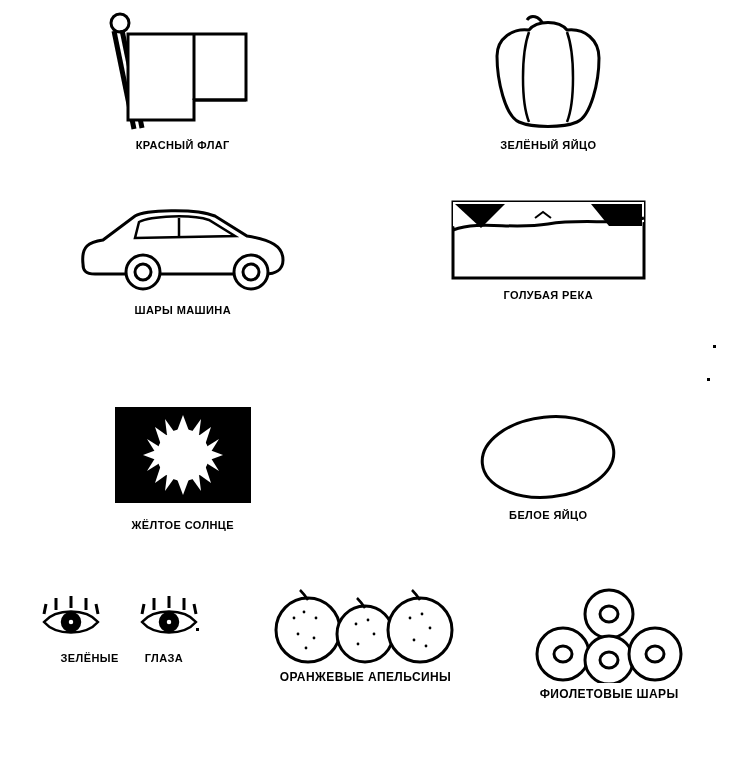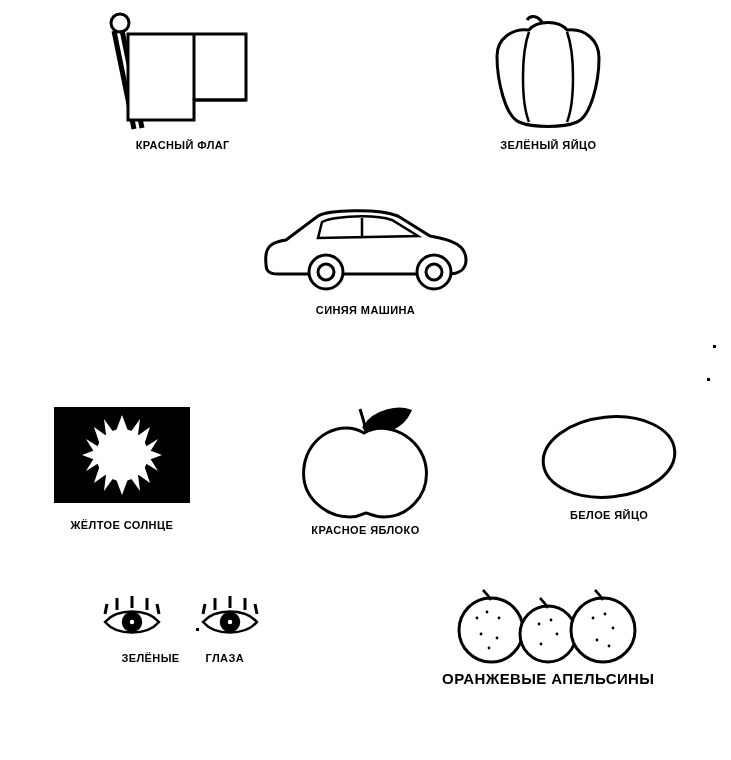--- a/index.html
+++ b/index.html
@@ -43,21 +43,21 @@
   .caption {
     font-size: 11px;
     font-weight: bold;
     letter-spacing: 0.4px;
     text-align: center;
     margin-top: 4px;
     white-space: nowrap;
     font-family: "Liberation Sans", sans-serif;
   }
   .caption-small {
-    font-size: 15px;
+    font-size: 12px;
   }
   .pair-captions {
     display: flex;
     justify-content: center;
     gap: 26px;
     margin-top: 4px;
   }
   .dot-speck {
     position: absolute;
     background: #000;
@@ -112,23 +112,36 @@
             <path d="M8 64 C6 46 14 42 28 40 L60 16 C70 10 120 8 140 16 L172 36 C196 40 208 46 208 60 C208 70 200 74 190 74 L20 74 C10 74 8 70 8 64 Z"></path>
             <path d="M64 22 C76 16 116 14 134 20 L160 36 L60 38 Z" stroke-width="2.5"></path>
             <path d="M104 18 L104 38" stroke-width="2.5"></path>
             <circle cx="68" cy="72" r="17"></circle>
             <circle cx="68" cy="72" r="8"></circle>
             <circle cx="176" cy="72" r="17"></circle>
             <circle cx="176" cy="72" r="8"></circle>
           </g>
         </svg>
       </div>
-      <div class="caption">СИНЯЯ МАШИНА</div>
-    </div>
-
+      <div class="caption">ШАРЫ МАШИНА</div>
+    </div>
+
+    <div class="cell">
+      <div class="art">
+        <svg width="195" height="85" viewBox="0 0 195 85">
+          <rect x="2" y="2" width="191" height="76" fill="#fff" stroke="#000" stroke-width="3"></rect>
+          <path d="M2 2 L193 2 L193 22 C150 30 110 22 80 30 C50 38 20 34 2 26 Z" fill="#fff"></path>
+          <path d="M4 4 L54 4 L30 28 Z" fill="#000"></path>
+          <path d="M140 4 L191 4 L191 26 L158 26 Z" fill="#000"></path>
+          <path d="M2 30 C30 20 60 30 97 24 C134 18 166 26 193 18" fill="none" stroke="#000" stroke-width="3"></path>
+          <path d="M84 18 L92 12 L100 18" fill="none" stroke="#000" stroke-width="2"></path>
+        </svg>
+      </div>
+      <div class="caption">ГОЛУБАЯ РЕКА</div>
+    </div>
 
 
   </div>
 
   <div class="row" style="top:405px;">
 
     <div class="cell">
       <div class="art">
         <svg width="140" height="110" viewBox="0 0 140 110">
           <rect x="2" y="2" width="136" height="96" fill="#000"></rect>
@@ -151,32 +164,20 @@
               <path d="M106 34 L90 44 L96 50 Z"></path>
               <path d="M34 66 L50 56 L44 50 Z"></path>
               <path d="M106 66 L90 56 L96 50 Z"></path>
             </g>
           </g>
         </svg>
       </div>
       <div class="caption">ЖЁЛТОЕ СОЛНЦЕ</div>
     </div>
 
-    <div class="cell">
-      <div class="art">
-        <svg width="150" height="115" viewBox="0 0 150 115">
-          <g fill="#fff" stroke="#000" stroke-width="3">
-            <path d="M76 26 C74 16 72 10 70 4"></path>
-            <path d="M74 22 C86 4 110 2 120 6 C112 24 92 30 76 26 Z" fill="#000" stroke="#000"></path>
-            <path d="M74 28 C52 14 18 30 14 62 C10 94 38 112 60 112 C70 112 74 108 76 108 C78 108 84 112 94 112 C116 112 140 92 136 62 C132 32 96 14 74 28 Z"></path>
-          </g>
-        </svg>
-      </div>
-      <div class="caption">КРАСНОЕ ЯБЛОКО</div>
-    </div>
 
     <div class="cell">
       <div class="art">
         <svg width="150" height="100" viewBox="0 0 150 100">
           <ellipse cx="75" cy="52" rx="66" ry="40" fill="#fff" stroke="#000" stroke-width="3" transform="rotate(-6 75 52)"></ellipse>
         </svg>
       </div>
       <div class="caption">БЕЛОЕ ЯЙЦО</div>
     </div>
 
@@ -243,20 +244,37 @@
               <circle cx="152" cy="26" r="1.4"></circle>
             <circle cx="160" cy="40" r="1.4"></circle>
               <circle cx="144" cy="52" r="1.4"></circle>
             <circle cx="156" cy="58" r="1.4"></circle>
           </g>
         </svg>
       </div>
       <div class="caption caption-small">ОРАНЖЕВЫЕ АПЕЛЬСИНЫ</div>
     </div>
 
+    <div class="cell">
+      <div class="art">
+        <svg width="165" height="95" viewBox="0 0 165 95">
+          <g fill="#fff" stroke="#000" stroke-width="3">
+            <circle cx="82" cy="26" r="24"></circle>
+            <circle cx="36" cy="66" r="26"></circle>
+            <circle cx="82" cy="72" r="24"></circle>
+            <circle cx="128" cy="66" r="26"></circle>
+            <ellipse cx="82" cy="26" rx="9" ry="8"></ellipse>
+            <ellipse cx="36" cy="66" rx="9" ry="8"></ellipse>
+            <ellipse cx="82" cy="72" rx="9" ry="8"></ellipse>
+            <ellipse cx="128" cy="66" rx="9" ry="8"></ellipse>
+          </g>
+        </svg>
+      </div>
+      <div class="caption caption-small">ФИОЛЕТОВЫЕ ШАРЫ</div>
+    </div>
 
   </div>
 
   <span class="dot-speck" style="left:713px; top:345px; width:3px; height:3px;"></span>
   <span class="dot-speck" style="left:707px; top:378px; width:3px; height:3px;"></span>
   <span class="dot-speck" style="left:196px; top:628px; width:3px; height:3px;"></span>
 
 </div>
 
 </body></html>

